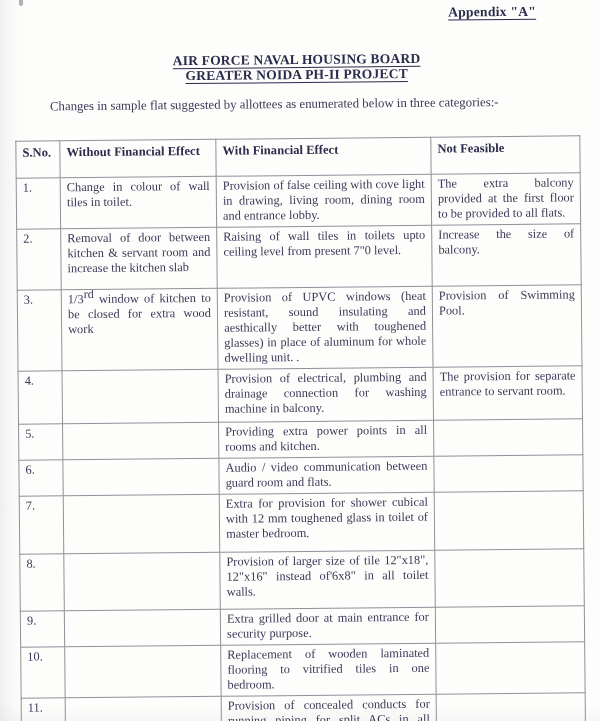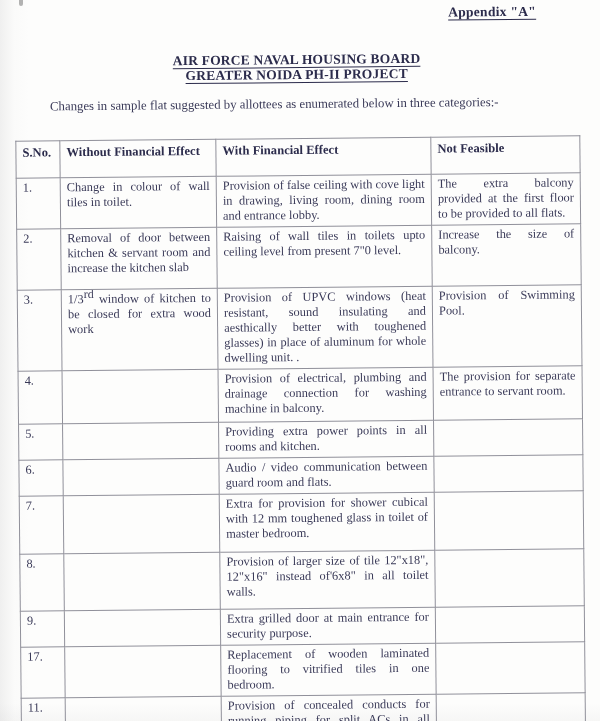--- a/index.html
+++ b/index.html
@@ -151,21 +151,21 @@
             <td class="c-with">Provision of larger size of tile 12"x18", 12"x16" instead of'6x8" in all toilet walls.</td>
             <td class="c-notf"></td>
           </tr>
           <tr>
             <td class="c-sno">9.</td>
             <td class="c-without"></td>
             <td class="c-with">Extra grilled door at main entrance for security purpose.</td>
             <td class="c-notf"></td>
           </tr>
           <tr>
-            <td class="c-sno">17.</td>
+            <td class="c-sno">10.</td>
             <td class="c-without"></td>
             <td class="c-with">Replacement of wooden laminated flooring to vitrified tiles in one bedroom.</td>
             <td class="c-notf"></td>
           </tr>
           <tr>
             <td class="c-sno">11.</td>
             <td class="c-without"></td>
             <td class="c-with">Provision of concealed conducts for running piping for split ACs in all rooms.</td>
             <td class="c-notf"></td>
           </tr>

